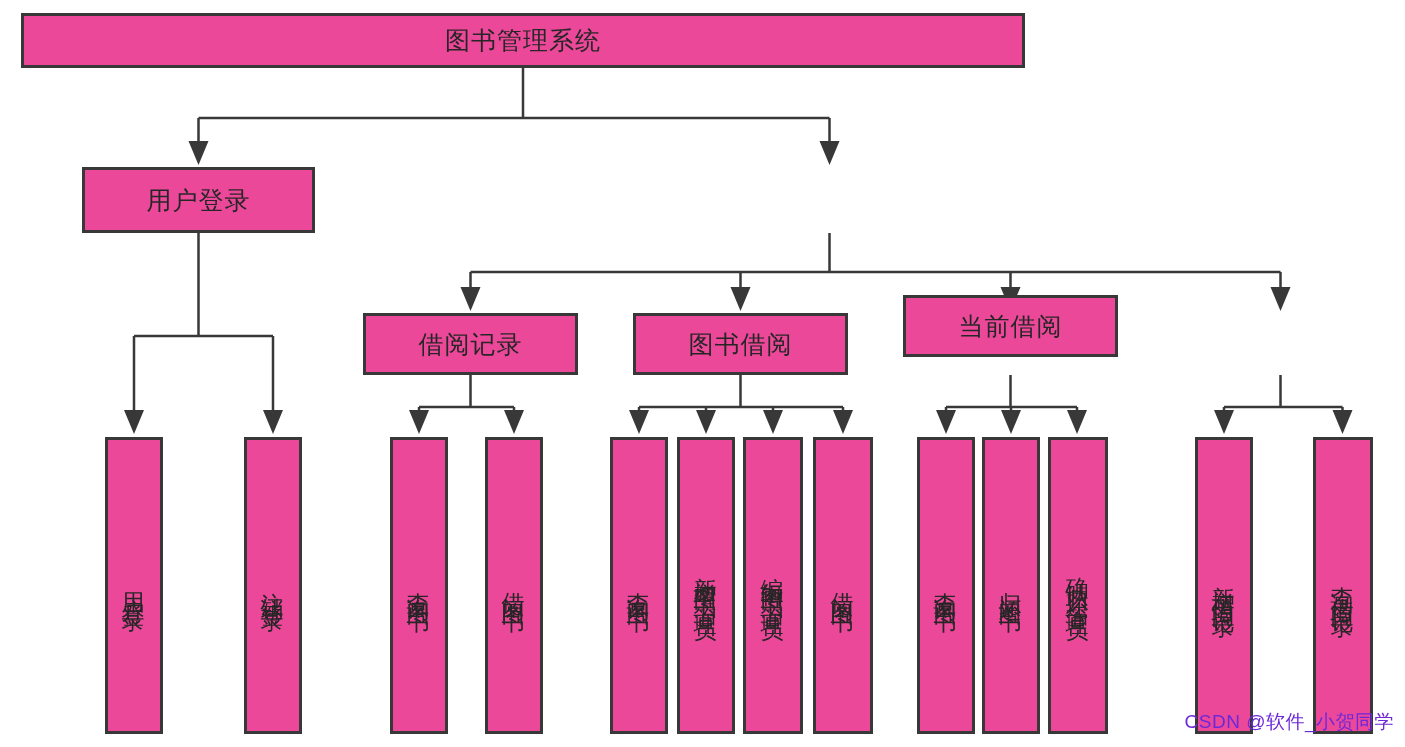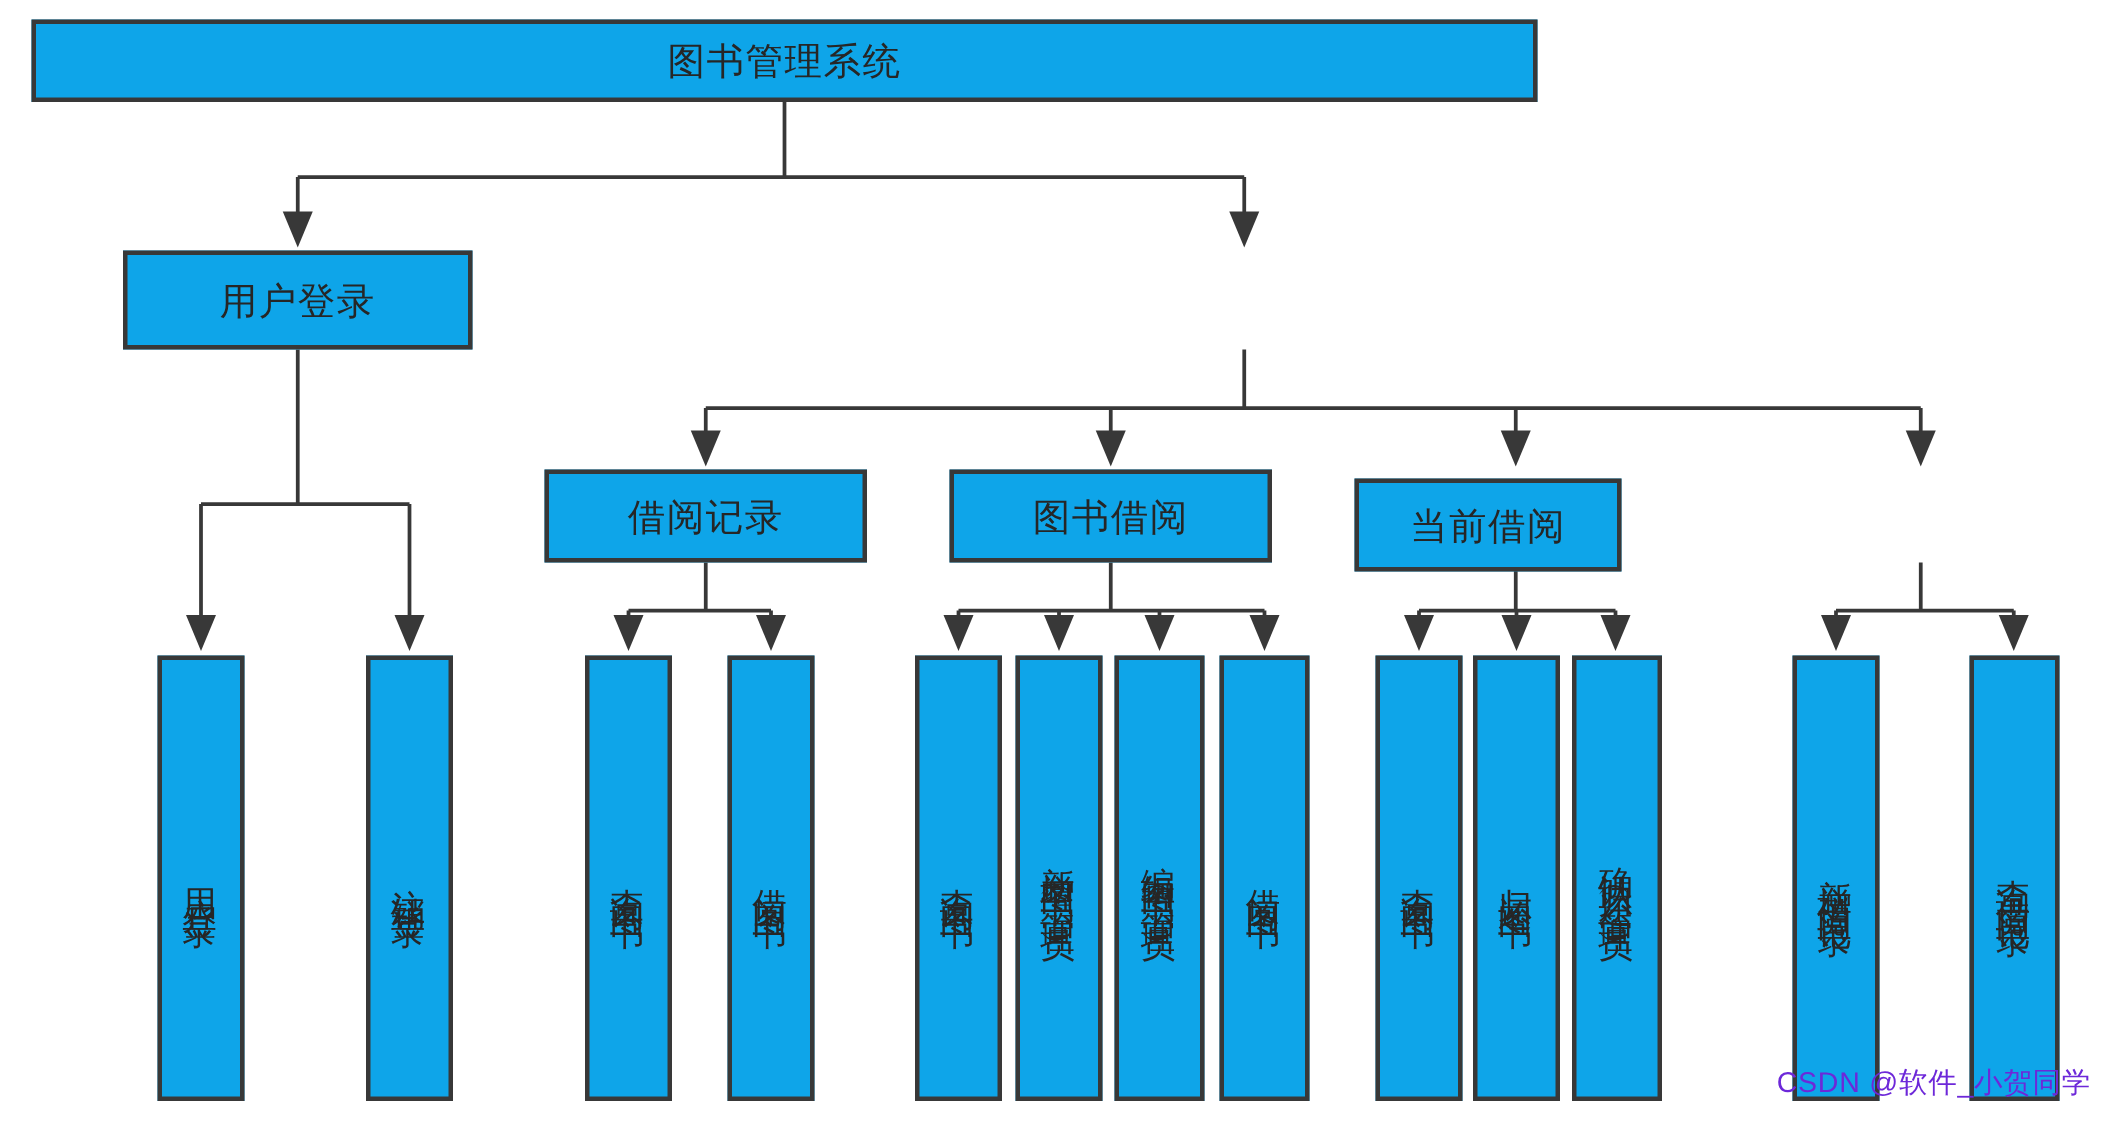--- a/index.html
+++ b/index.html
@@ -13,21 +13,21 @@
   }
   .connectors {
     position: absolute;
     left: 0; top: 0;
     width: 1405px; height: 747px;
   }
   .node {
     position: absolute;
     box-sizing: border-box;
     border: 3px solid #383838;
-    background: #0ea5e9;
+    background: #ec4899;
     display: flex;
     align-items: center;
     justify-content: center;
     color: #262626;
   }
   .h-label {
     font-size: 25px;
     letter-spacing: 1px;
     white-space: nowrap;
   }
@@ -94,21 +94,21 @@
   <div class="node" style="left:82px; top:167px; width:233px; height:66px;">
     <span class="h-label">用户登录</span>
   </div>
 
   <div class="node" style="left:363px; top:313px; width:215px; height:62px;">
     <span class="h-label">借阅记录</span>
   </div>
   <div class="node" style="left:633px; top:313px; width:215px; height:62px;">
     <span class="h-label">图书借阅</span>
   </div>
-  <div class="node" style="left:903px; top:319px; width:178px; height:62px;">
+  <div class="node" style="left:903px; top:295px; width:215px; height:62px;">
     <span class="h-label">当前借阅</span>
   </div>
 
   <div class="node" style="left:105px; top:437px; width:58px; height:297px;">
     <span class="v-label">用户登录</span>
   </div>
   <div class="node" style="left:244px; top:437px; width:58px; height:297px;">
     <span class="v-label">注销登录</span>
   </div>
 

